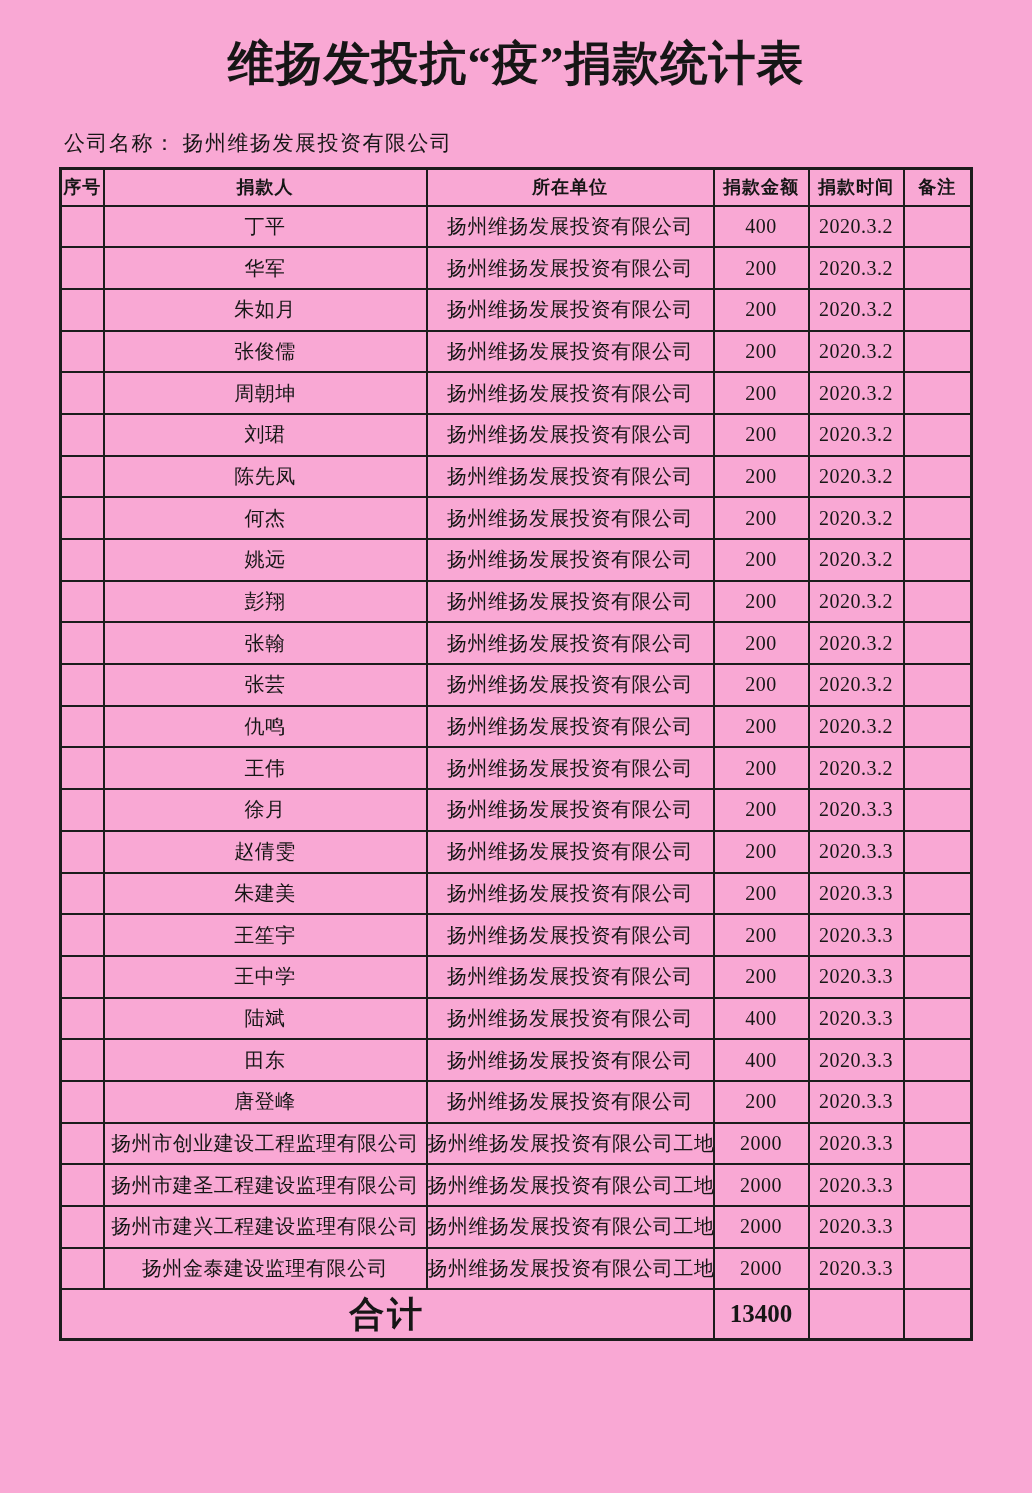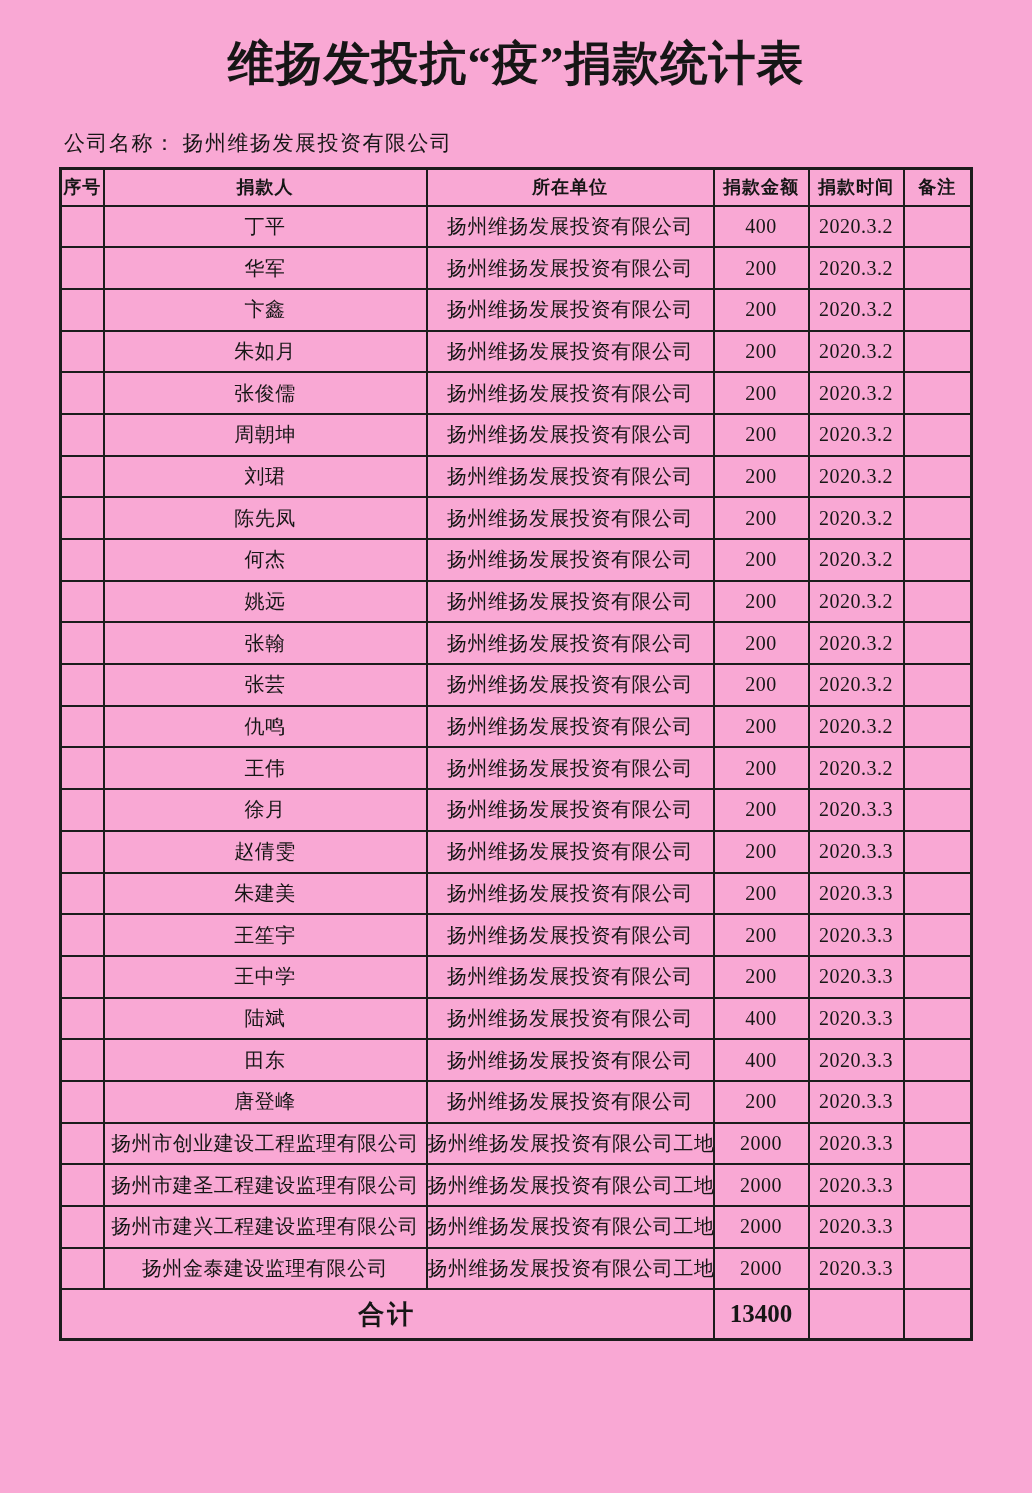--- a/index.html
+++ b/index.html
@@ -69,21 +69,21 @@
     margin-left: 28px;
   }
   table.donation tbody td {
     font-size: 20px;
     letter-spacing: 0.5px;
   }
   table.donation tr.total-row {
     height: 50px;
   }
   table.donation tr.total-row td.total-label {
-    font-size: 26px;
+    font-size: 35px;
     font-weight: bold;
     letter-spacing: 3px;
   }
   table.donation tr.total-row td.total-amount {
     font-size: 25px;
     font-weight: bold;
     letter-spacing: 0;
   }
 </style>
 </head>
@@ -128,28 +128,20 @@
         <tr>
           <td></td>
           <td>华军</td>
           <td>扬州维扬发展投资有限公司</td>
           <td>200</td>
           <td>2020.3.2</td>
           <td></td>
         </tr>
         <tr>
           <td></td>
-          <td>卞鑫</td>
-          <td>扬州维扬发展投资有限公司</td>
-          <td>200</td>
-          <td>2020.3.2</td>
-          <td></td>
-        </tr>
-        <tr>
-          <td></td>
           <td>朱如月</td>
           <td>扬州维扬发展投资有限公司</td>
           <td>200</td>
           <td>2020.3.2</td>
           <td></td>
         </tr>
         <tr>
           <td></td>
           <td>张俊儒</td>
           <td>扬州维扬发展投资有限公司</td>
@@ -185,20 +177,28 @@
           <td></td>
           <td>何杰</td>
           <td>扬州维扬发展投资有限公司</td>
           <td>200</td>
           <td>2020.3.2</td>
           <td></td>
         </tr>
         <tr>
           <td></td>
           <td>姚远</td>
+          <td>扬州维扬发展投资有限公司</td>
+          <td>200</td>
+          <td>2020.3.2</td>
+          <td></td>
+        </tr>
+        <tr>
+          <td></td>
+          <td>彭翔</td>
           <td>扬州维扬发展投资有限公司</td>
           <td>200</td>
           <td>2020.3.2</td>
           <td></td>
         </tr>
         <tr>
           <td></td>
           <td>张翰</td>
           <td>扬州维扬发展投资有限公司</td>
           <td>200</td>

